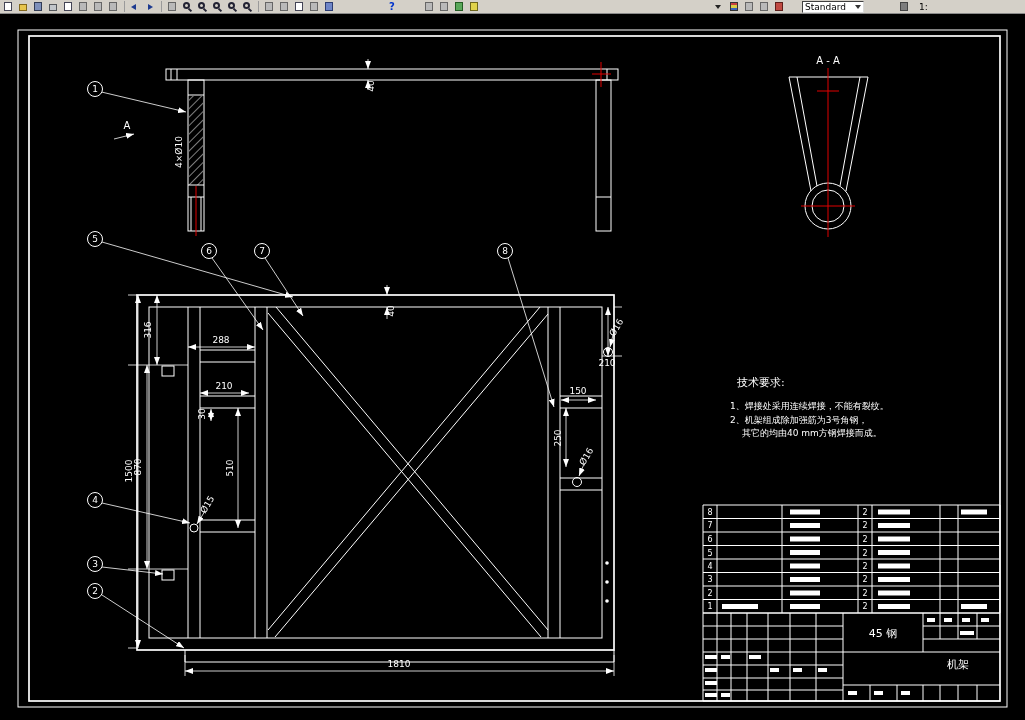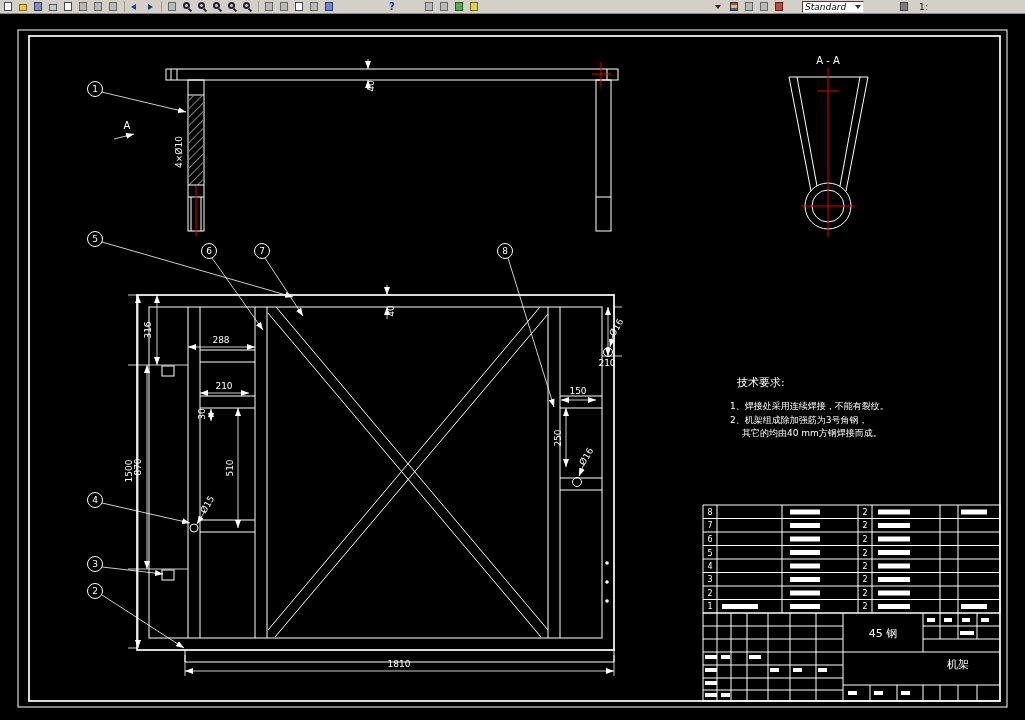--- a/index.html
+++ b/index.html
@@ -30,21 +30,21 @@
   .ic-zoom::before   { width:7px; height:7px; border:2px solid #223; border-radius:50%; background:transparent; }
   .ic-zoom::after    { content:""; position:absolute; width:4px; height:2px; background:#223; transform:rotate(45deg); left:7px; top:8px; }
   .ic-q::before      { content:"?"; border:none; background:none; color:#0033cc; font:bold 10px "DejaVu Sans",sans-serif; top:0; left:3px; }
   .ic-left::before   { background:none; border:none; width:0; height:0; border-top:3px solid transparent; border-bottom:3px solid transparent; border-right:5px solid #1d3a8f; top:3px; }
   .ic-right::before  { background:none; border:none; width:0; height:0; border-top:3px solid transparent; border-bottom:3px solid transparent; border-left:5px solid #1d3a8f; top:3px; left:4px; }
   .ic-down::before   { background:none; border:none; width:0; height:0; border-left:3px solid transparent; border-right:3px solid transparent; border-top:4px solid #222; top:4px; }
   .combo {
     height:12px; width:62px; background:#fff; border:1px solid #404040;
     border-right-color:#d9d9d9; border-bottom-color:#d9d9d9;
     font-size:9px; color:#000; display:flex; align-items:center; justify-content:space-between;
-    padding:0 2px; box-sizing:border-box; flex:0 0 auto;font-style:italic;
+    padding:0 2px; box-sizing:border-box; flex:0 0 auto;
   }
   .combo .car { width:0; height:0; border-left:3px solid transparent; border-right:3px solid transparent; border-top:4px solid #333; }
   .tb-label { font-size:9px; color:#000; margin-left:6px; flex:0 0 auto; }
   
   .canvas { width:1025px; height:706px; background:#000; }
   svg text { fill:#fff; font-family:"DejaVu Sans", sans-serif; }
   .t8{font-size:8px}.t9{font-size:9px}.t10{font-size:10px}.t11{font-size:11px}
   .ln  { stroke:#fff; fill:none; stroke-width:1; }
   .ln2 { stroke:#fff; fill:none; stroke-width:1.7; }
   .dim { stroke:#fff; fill:none; stroke-width:0.8; }

